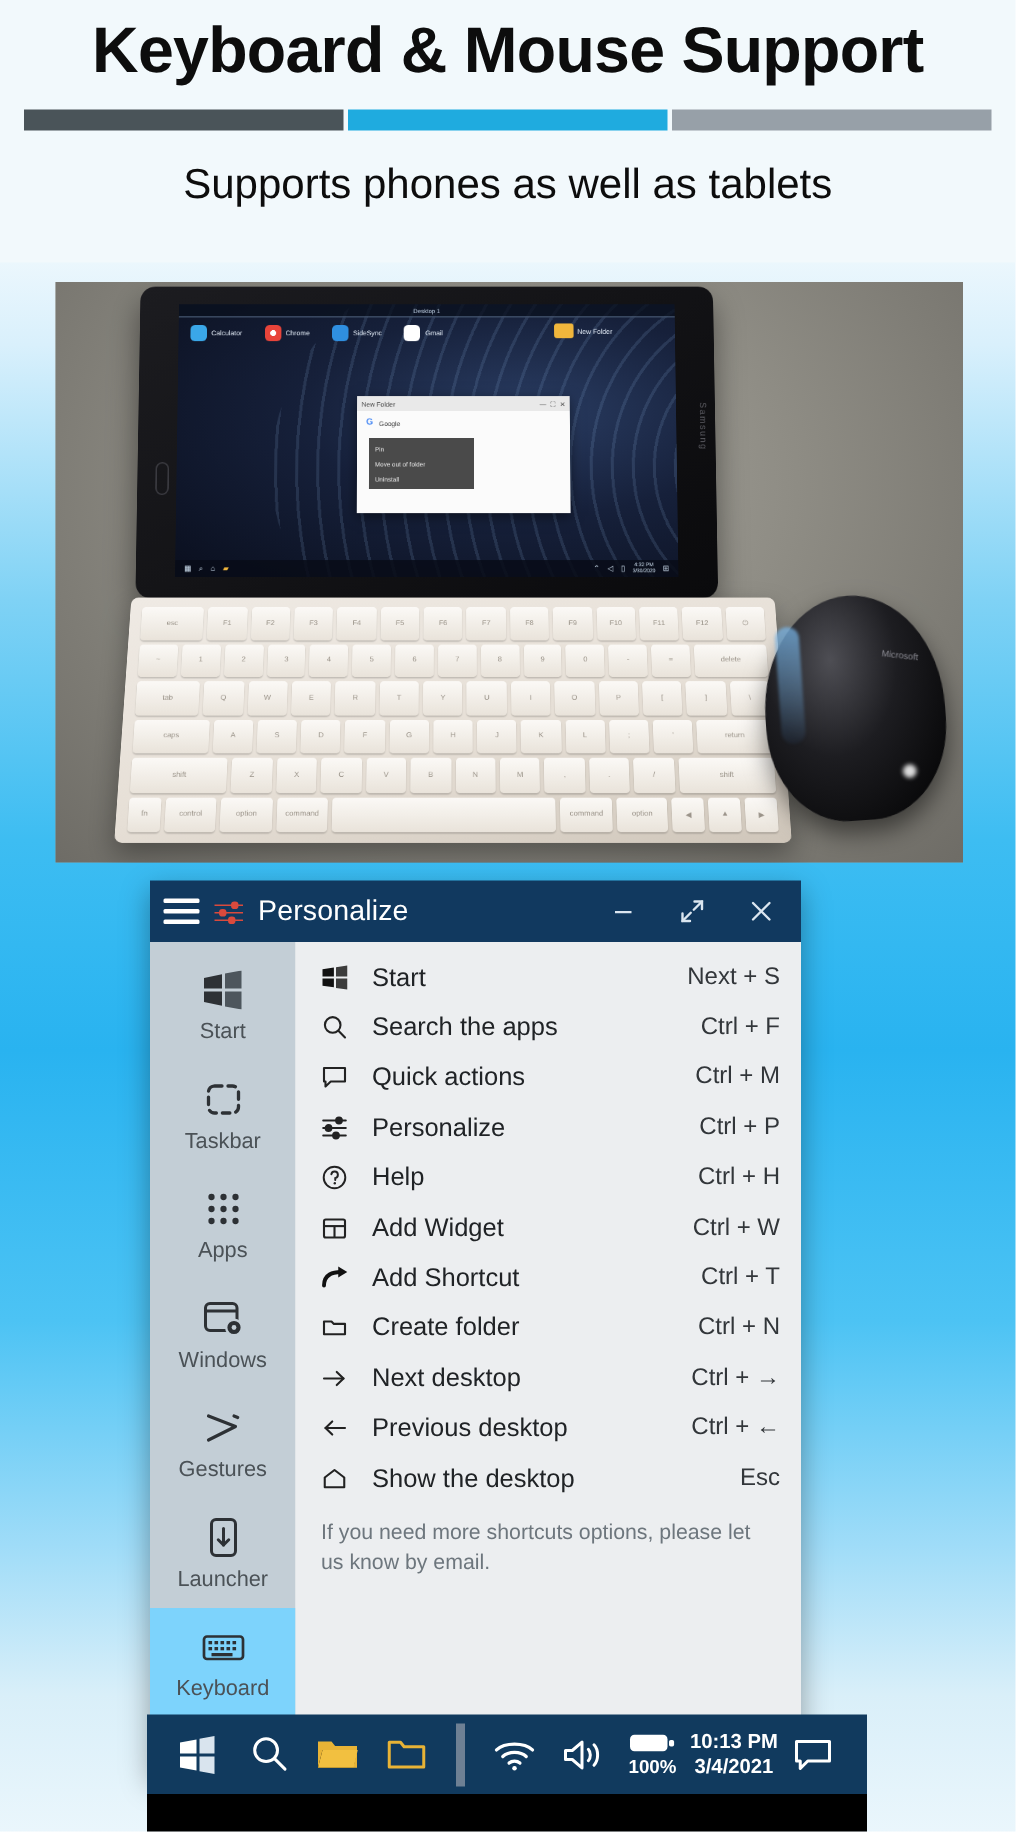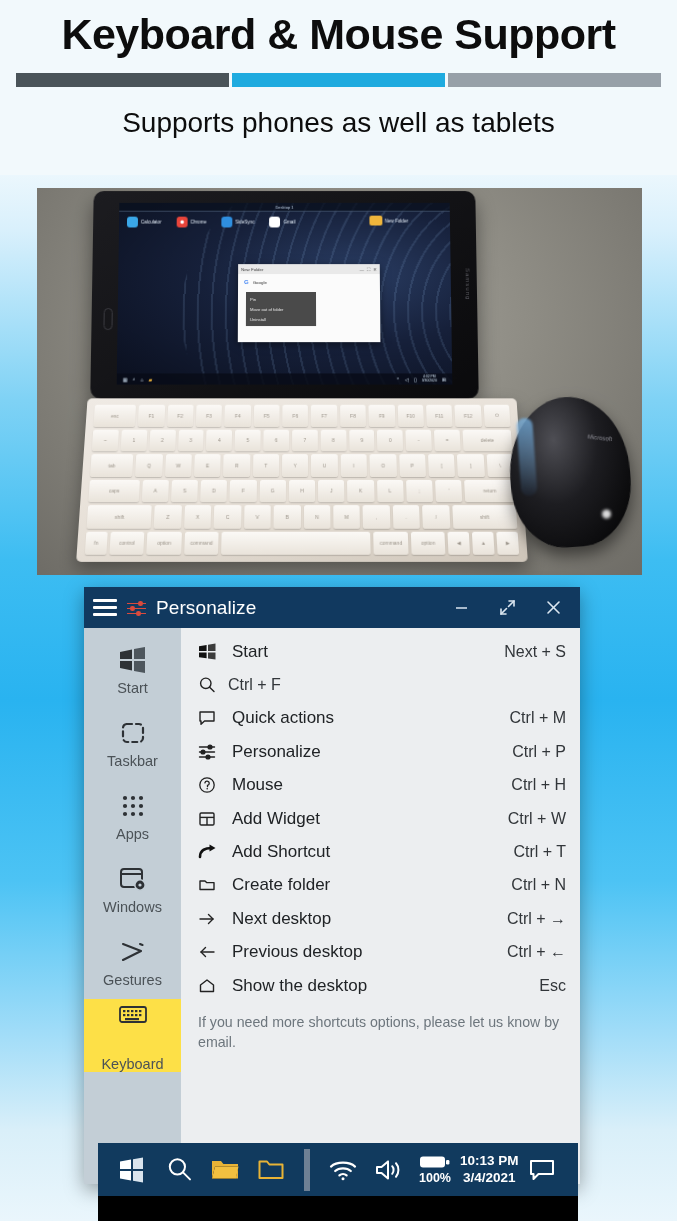--- a/index.html
+++ b/index.html
@@ -165,22 +165,22 @@
     content: ""; position: absolute; right: 22px; bottom: 26px;
     width: 9px; height: 9px; border-radius: 50%;
     background: rgba(255,255,255,.85); filter: blur(1.5px);
   }
   .mouse-brand { position: absolute; right: 16px; top: 40px; font-size: 6px;
                  color: #8d8d95; transform: rotate(10deg); }
 
   
   .win {
     position: absolute;
-    left: 84px; top: 587px;
-    width: 496px; height: 597px;
+    left: 100px; top: 587px;
+    width: 434px; height: 597px;
     box-shadow: 0 6px 18px rgba(0,0,0,.35);
   }
   .win-titlebar {
     height: 41px; background: #11395f;
     display: flex; align-items: center; padding: 0 9px; gap: 10px;
   }
   .hamburger { width: 24px; height: 17px; display: flex; flex-direction: column;
                justify-content: space-between; cursor: pointer; }
   .hamburger i { display: block; height: 2.6px; background: #fff; border-radius: 1px; }
   .title-sliders { width: 19px; height: 16px; position: relative; }
@@ -201,21 +201,21 @@
 
   .win-body { display: flex; height: 556px; background: #eceef0; }
   .side {
     width: 97px; background: #c3ced6; flex-shrink: 0;
     display: flex; flex-direction: column; padding-top: 6px;
   }
   .side-item {
     height: 73px; display: flex; flex-direction: column;
     align-items: center; justify-content: center; gap: 5px; cursor: pointer;
   }
-  .side-item.active { background: #fde047; justify-content: space-between; }
+  .side-item.active { background: #7dd3fc; }
   .side-ic { height: 30px; display: flex; align-items: center; justify-content: center; }
   .side-lb { font-size: 14.5px; color: #4b5257; }
 
   .menu { flex: 1; background: #eceef0; padding: 7px 0 0 0;
           display: flex; flex-direction: column; }
   .mrow {
     display: flex; align-items: center; height: 33.4px;
     padding: 0 14px 0 17px; cursor: pointer;
   }
   .mrow-ic { width: 30px; flex-shrink: 0; display: flex; align-items: center; }
@@ -518,20 +518,30 @@
       <div class="side-item">
         <span class="side-ic">
           <svg width="28" height="22" viewBox="0 0 28 22" fill="none" stroke="#2d3135" stroke-width="2.1" stroke-linecap="round" stroke-linejoin="round">
             <path d="M4 3 L22 10 L4 19"></path>
             <path d="M21 3 L23.5 4"></path>
           </svg>
         </span>
         <span class="side-lb">Gestures</span>
       </div>
 
+      <div class="side-item">
+        <span class="side-ic">
+          <svg width="20" height="28" viewBox="0 0 20 28" fill="none" stroke="#2d3135" stroke-width="2" stroke-linecap="round" stroke-linejoin="round">
+            <rect x="2" y="2" width="16" height="24" rx="3"></rect>
+            <line x1="10" y1="8" x2="10" y2="19"></line>
+            <path d="M6.5 15.5 L10 19 L13.5 15.5"></path>
+          </svg>
+        </span>
+        <span class="side-lb">Launcher</span>
+      </div>
 
       <div class="side-item active">
         <span class="side-ic">
           <svg width="30" height="22" viewBox="0 0 30 22" fill="none" stroke="#2d3135" stroke-width="1.8">
             <rect x="2" y="4" width="26" height="15" rx="2"></rect>
             <g fill="#2d3135" stroke="none">
               <rect x="5" y="7" width="2.4" height="2.2"></rect>
                 <rect x="9" y="7" width="2.4" height="2.2"></rect>
               <rect x="13" y="7" width="2.4" height="2.2"></rect>
                 <rect x="17" y="7" width="2.4" height="2.2"></rect>
@@ -564,20 +574,21 @@
         <span class="mrow-ks">Next + S</span>
       </div>
 
       <div class="mrow">
         <span class="mrow-ic">
           <svg width="18" height="18" viewBox="0 0 18 18" fill="none" stroke="#222" stroke-width="1.4" stroke-linecap="round">
             <circle cx="7.8" cy="7.3" r="5.2"></circle>
               <line x1="11.6" y1="11.2" x2="16" y2="15.6"></line>
           </svg>
         </span>
+        <span class="mrow-lb">Search the apps</span>
         <span class="mrow-ks">Ctrl + F</span>
       </div>
 
       <div class="mrow">
         <span class="mrow-ic">
           <svg width="18" height="18" viewBox="0 0 18 18" fill="none" stroke="#222" stroke-width="1.4" stroke-linejoin="round">
             <path d="M2 3 H16 V12 H6.5 L3 15.3 V12 H2 Z"></path>
           </svg>
         </span>
         <span class="mrow-lb">Quick actions</span>
@@ -600,21 +611,21 @@
       </div>
 
       <div class="mrow">
         <span class="mrow-ic">
           <svg width="18" height="18" viewBox="0 0 18 18" fill="none" stroke="#222" stroke-width="1.3">
             <circle cx="9" cy="9" r="7.2"></circle>
             <path d="M6.9 6.8 a2.2 2.2 0 1 1 2.6 2.6 v1.3" stroke-linecap="round"></path>
             <circle cx="9.2" cy="12.8" r="0.8" fill="#222" stroke="none"></circle>
           </svg>
         </span>
-        <span class="mrow-lb">Mouse</span>
+        <span class="mrow-lb">Help</span>
         <span class="mrow-ks">Ctrl + H</span>
       </div>
 
 
       <div class="mrow">
         <span class="mrow-ic">
           <svg width="18" height="18" viewBox="0 0 18 18" fill="none" stroke="#222" stroke-width="1.4">
             <rect x="2" y="3" width="14" height="12" rx="1.2"></rect>
             <line x1="2" y1="7.4" x2="16" y2="7.4"></line>
             <line x1="9" y1="7.4" x2="9" y2="15"></line>

